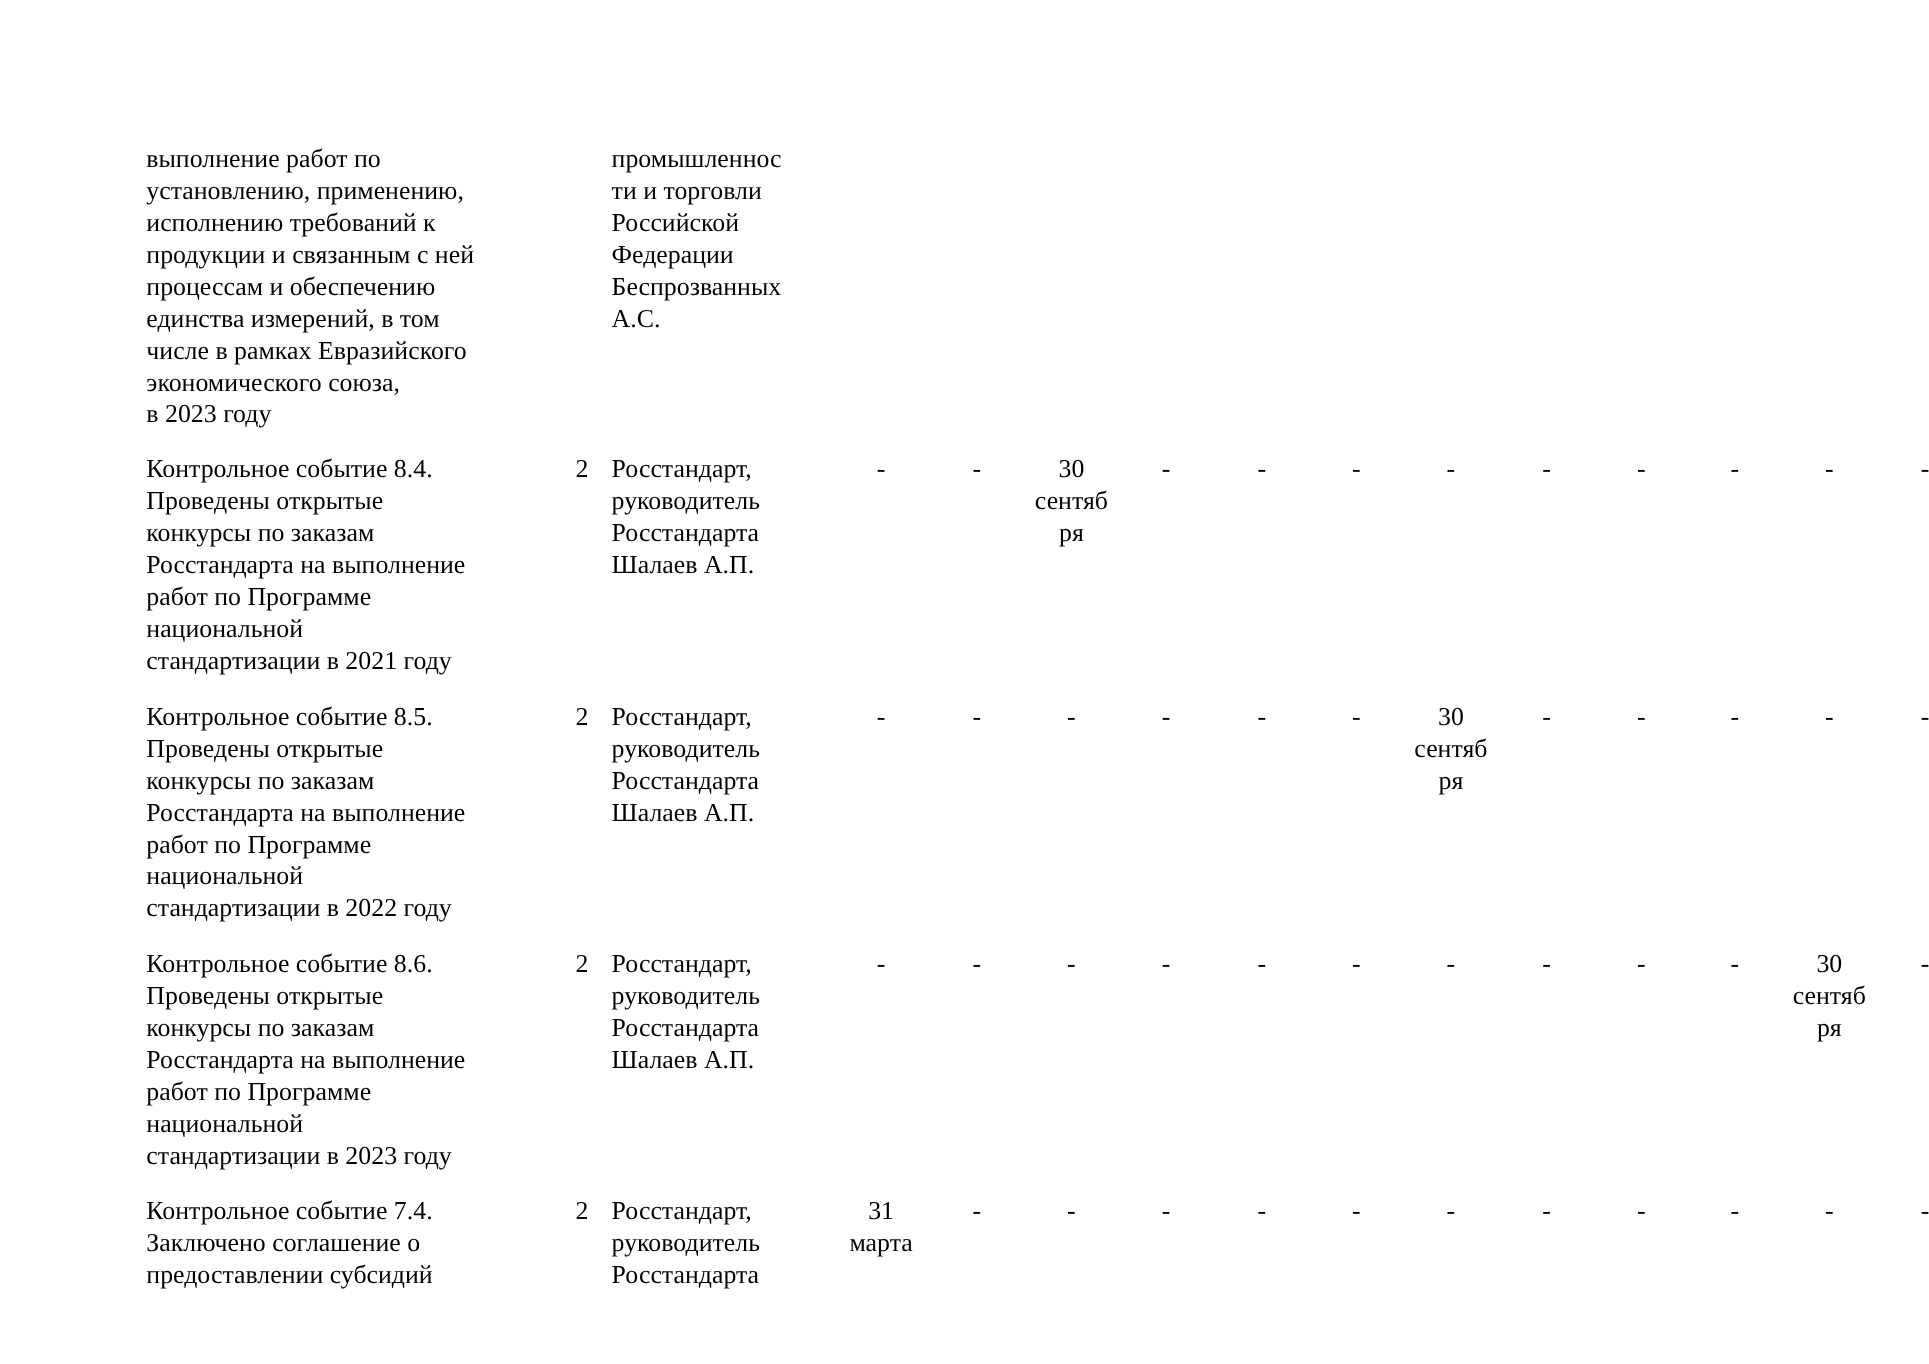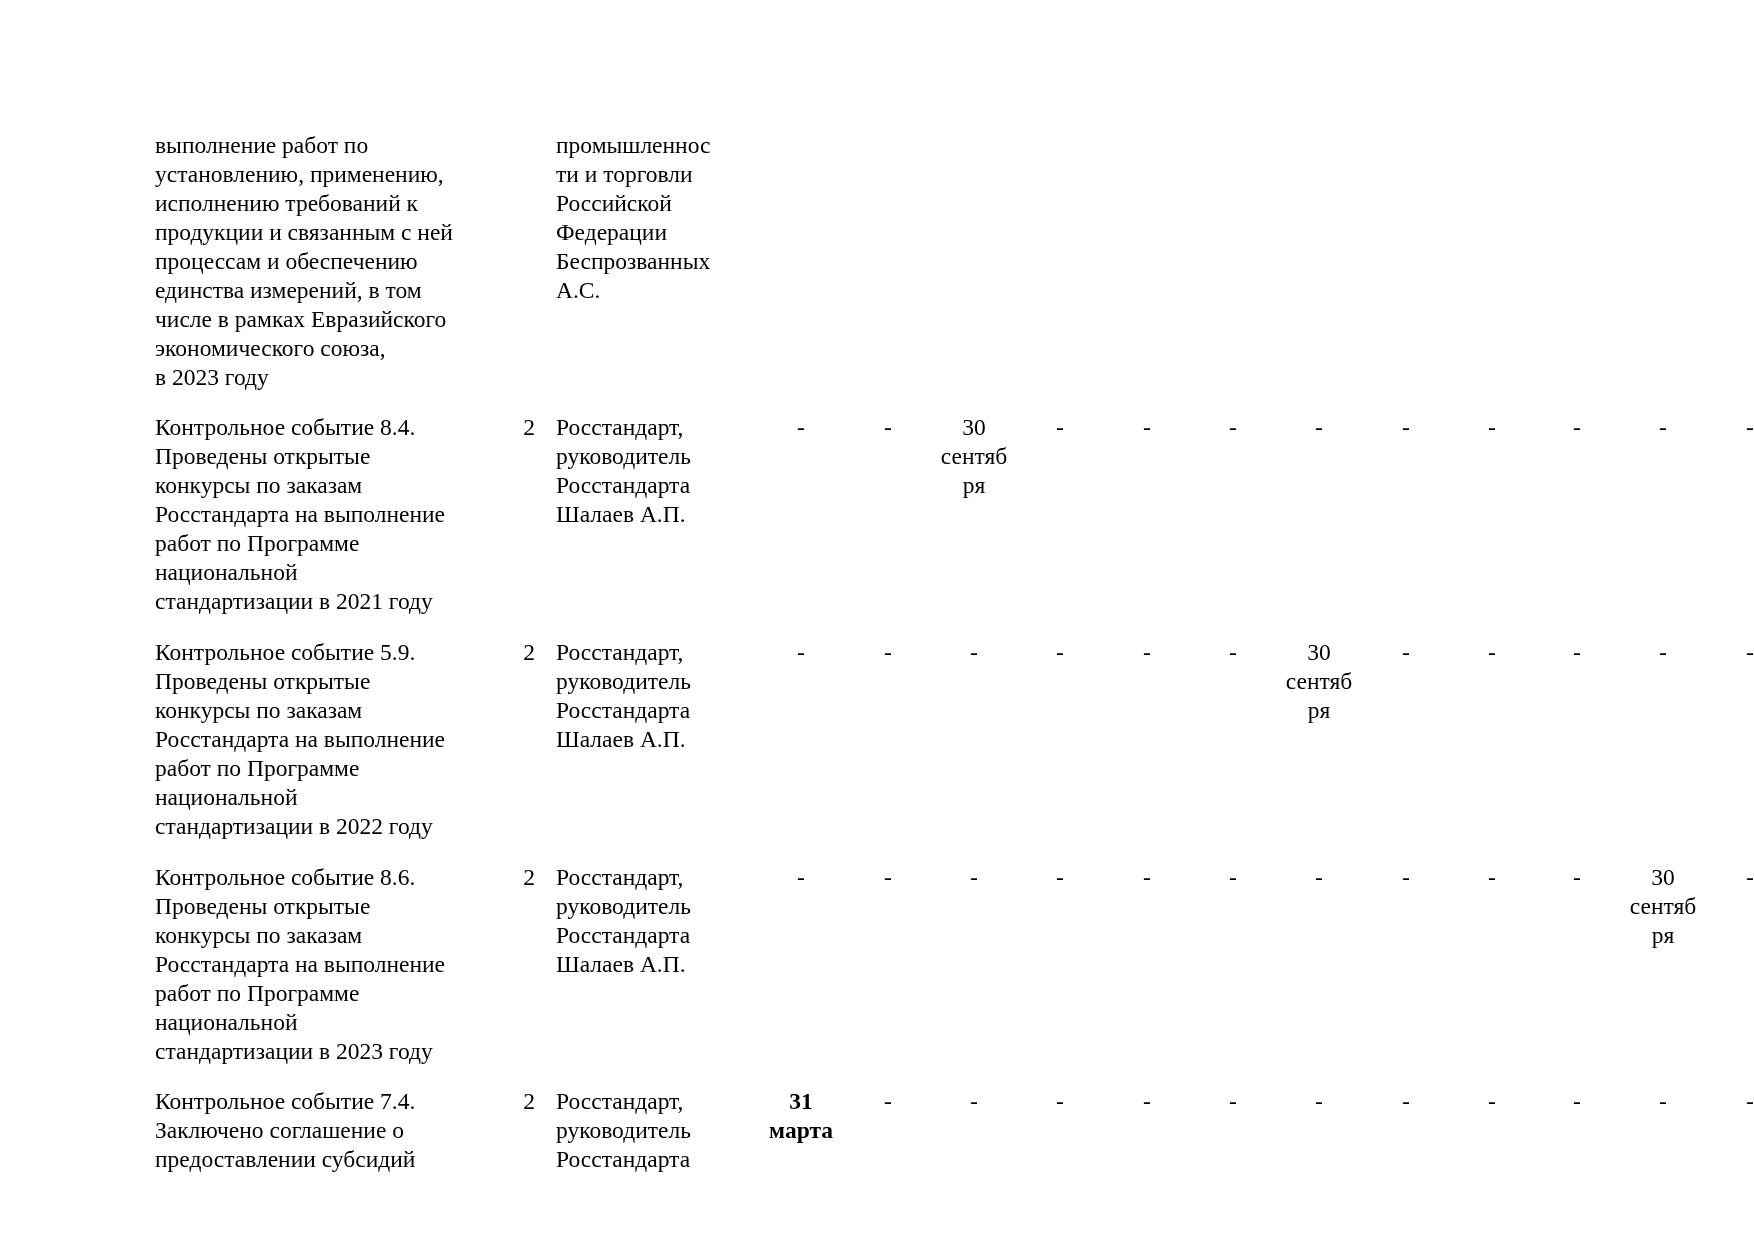--- a/index.html
+++ b/index.html
@@ -3,21 +3,21 @@
 <meta charset="utf-8">
 <style>
   html, body { margin: 0; padding: 0; background: #ffffff; }
   body {
     width: 1754px; height: 1240px; position: relative; overflow: hidden;
     font-family: "Liberation Serif", "DejaVu Serif", serif;
     color: #000000; font-size: 23.5px; line-height: 29px;
   }
   .row { position: absolute; left: 0; width: 1754px; }
   .cell { position: absolute; top: 0; white-space: pre-line; }
-  .desc { left: 155px; width: 340px; }
+  .desc { left: 133px; width: 340px; }
   .num { left: 516px; width: 26px; text-align: center; }
   .resp { left: 556px; width: 175px; }
   .date { width: 86px; text-align: center; }
 </style>
 </head>
 <body>
 
 <div id="doc">
   <div class="row" style="top:131px">
     <div class="cell desc">выполнение работ по
@@ -59,21 +59,21 @@
         <div class="cell date" style="left: 1104px;">-</div>
         <div class="cell date" style="left: 1190px;">-</div>
         <div class="cell date" style="left: 1276px;">-</div>
         <div class="cell date" style="left: 1363px;">-</div>
         <div class="cell date" style="left: 1449px;">-</div>
         <div class="cell date" style="left: 1534px;">-</div>
         <div class="cell date" style="left: 1620px;">-</div>
         <div class="cell date" style="left: 1707px;">-</div>
       </div>
       <div class="row" style="top: 638px;">
-        <div class="cell desc">Контрольное событие 5.9.
+        <div class="cell desc">Контрольное событие 8.5.
 Проведены открытые
 конкурсы по заказам
 Росстандарта на выполнение
 работ по Программе
 национальной
 стандартизации в 2022 году</div>
         <div class="cell num">2</div>
         <div class="cell resp">Росстандарт,
 руководитель
 Росстандарта
@@ -122,21 +122,21 @@
         <div class="cell date" style="left: 1707px;">-</div>
       </div>
       <div class="row" style="top: 1087px;">
         <div class="cell desc">Контрольное событие 7.4.
 Заключено соглашение о
 предоставлении субсидий</div>
         <div class="cell num">2</div>
         <div class="cell resp">Росстандарт,
 руководитель
 Росстандарта</div>
-        <div class="cell date" style="left: 758px; font-weight: bold;">31
+        <div class="cell date" style="left: 758px;">31
 марта</div>
         <div class="cell date" style="left: 845px;">-</div>
         <div class="cell date" style="left: 931px;">-</div>
         <div class="cell date" style="left: 1017px;">-</div>
         <div class="cell date" style="left: 1104px;">-</div>
         <div class="cell date" style="left: 1190px;">-</div>
         <div class="cell date" style="left: 1276px;">-</div>
         <div class="cell date" style="left: 1363px;">-</div>
         <div class="cell date" style="left: 1449px;">-</div>
         <div class="cell date" style="left: 1534px;">-</div>

